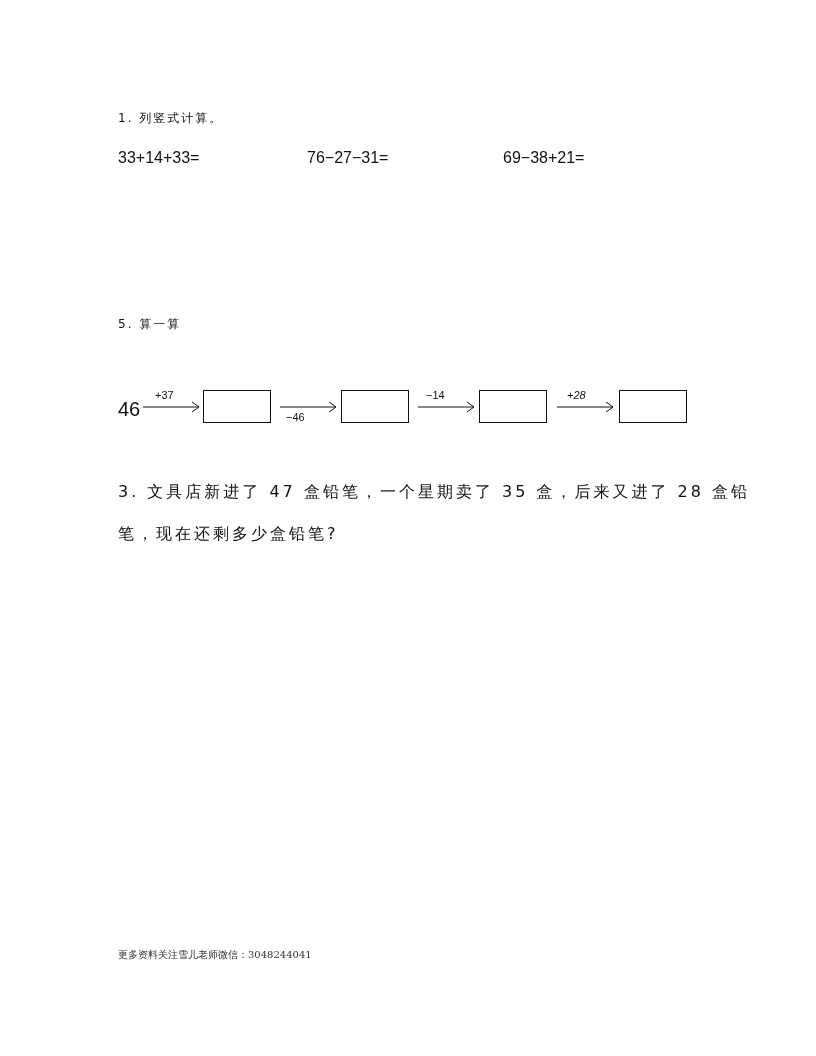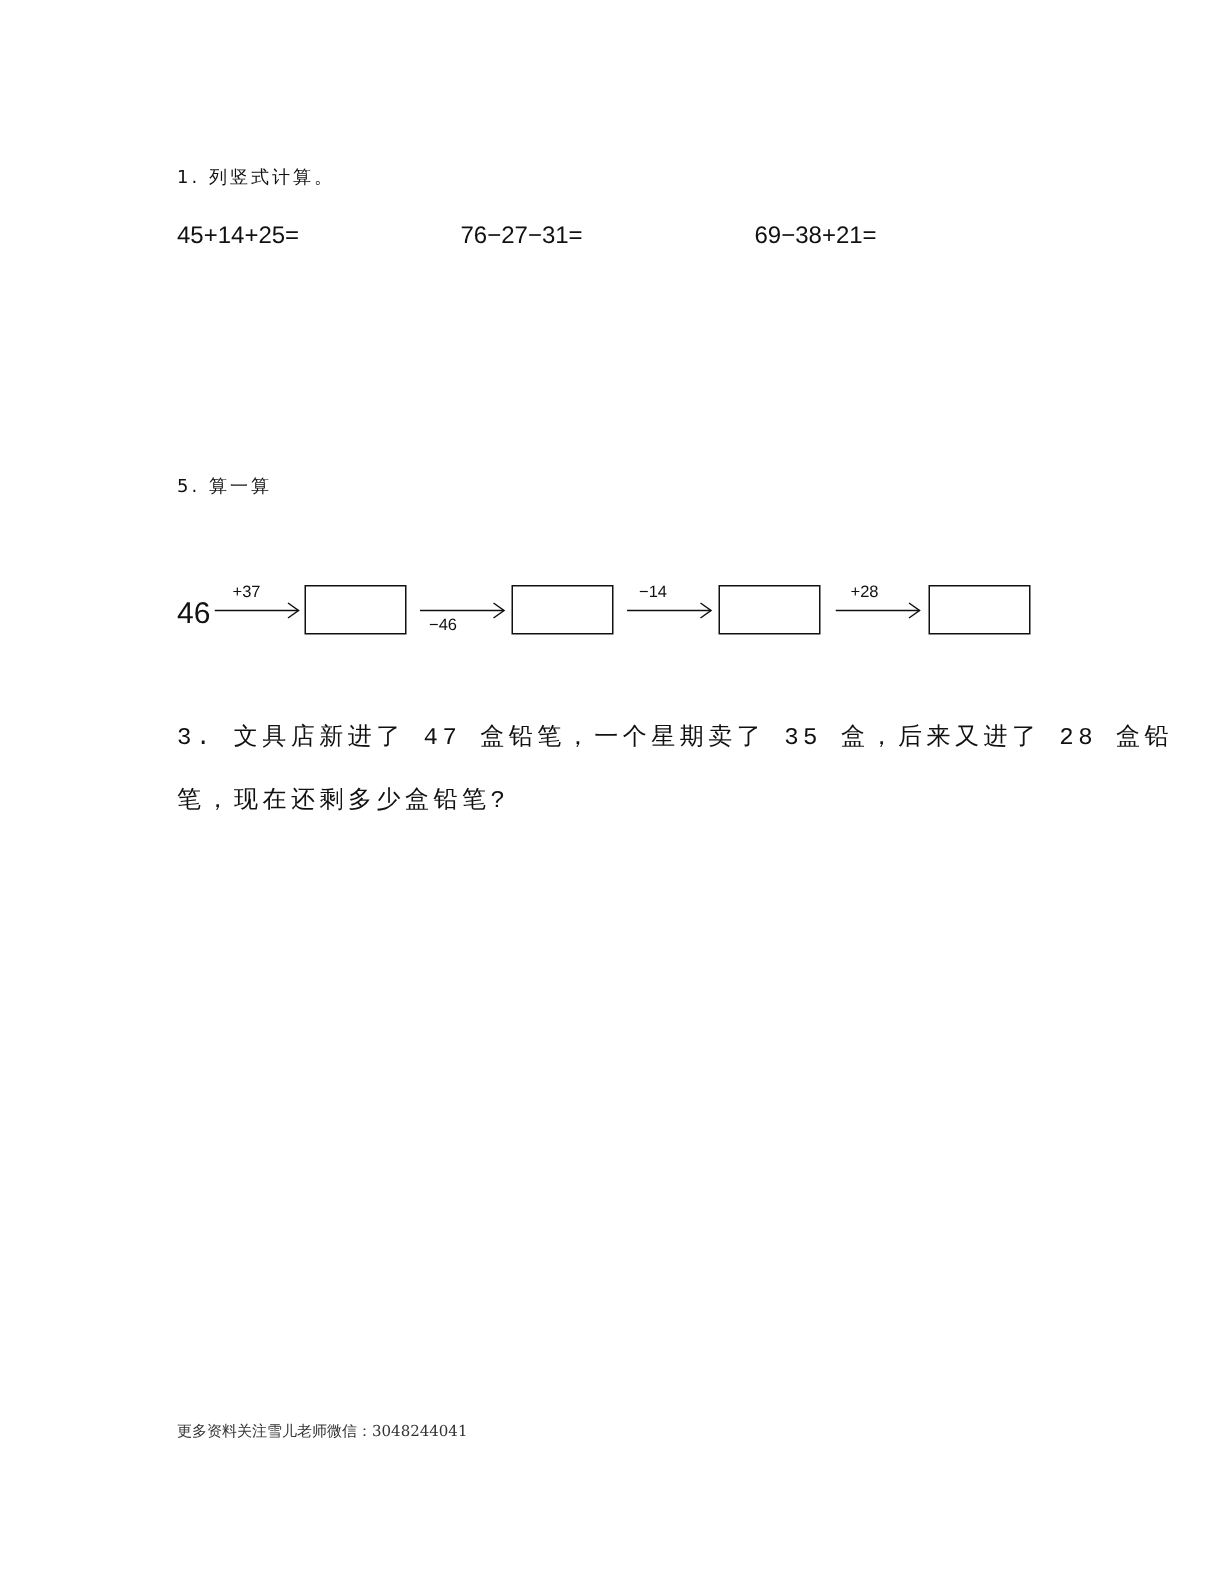--- a/index.html
+++ b/index.html
@@ -46,35 +46,34 @@
       width: 68px;
       height: 33px;
       border: 1px solid #111111;
       box-sizing: border-box;
       background: #ffffff;
     }
     .problem-text {
       font-size: 16px;
       line-height: 20px;
       letter-spacing: 3px;
-      font-family: Liberation Mono, monospace;
     }
     .footer {
       font-family: "DejaVu Serif", "Liberation Serif", serif;
       font-size: 10px;
       line-height: 14px;
       color: #333333;
     }
   </style>
 </head>
 <body>
 
 <div class="abs heading" style="left:118px; top:108px;">1. 列竖式计算。</div>
 
-<div class="abs expr" style="left:118px; top:148px;">45+14+25=</div>
+<div class="abs expr" style="left:118px; top:148px;">33+14+33=</div>
 <div class="abs expr" style="left:307px; top:148px;">76−27−31=</div>
 <div class="abs expr" style="left:503px; top:148px;">69−38+21=</div>
 
 <div class="abs heading" style="left:118px; top:314px;">5.  算一算</div>
 
 <div>
   <div class="abs chain-start" style="left:118px; top:399px;">46</div>
 
   <div class="abs op-label" style="left:155px; top:386px;">+37</div>
   <div class="arrow" style="left:143px; top:401px; width:58px;">
@@ -96,21 +95,21 @@
 
   <div class="abs op-label" style="left:426px; top:386px;">−14</div>
   <div class="arrow" style="left:418px; top:401px; width:58px;">
     <svg width="58" height="12" viewBox="0 0 58 12">
       <line x1="0" y1="6" x2="56" y2="6" stroke="#111" stroke-width="1"></line>
       <polyline points="49,1 56,6 49,11" fill="none" stroke="#111" stroke-width="1"></polyline>
     </svg>
   </div>
   <div class="answer-box" style="left:479px; top:390px;"></div>
 
-  <div class="abs op-label" style="left:567px; top:386px;">+28</div>
+  <div class="abs op-label" style="left:567px; top:386px;font-style:italic;">+28</div>
   <div class="arrow" style="left:557px; top:401px; width:58px;">
     <svg width="58" height="12" viewBox="0 0 58 12">
       <line x1="0" y1="6" x2="56" y2="6" stroke="#111" stroke-width="1"></line>
       <polyline points="49,1 56,6 49,11" fill="none" stroke="#111" stroke-width="1"></polyline>
     </svg>
   </div>
   <div class="answer-box" style="left:619px; top:390px;"></div>
 </div>
 
 <div class="abs problem-text" style="left:118px; top:482px;">3. 文具店新进了 47 盒铅笔，一个星期卖了 35 盒，后来又进了 28 盒铅</div>

